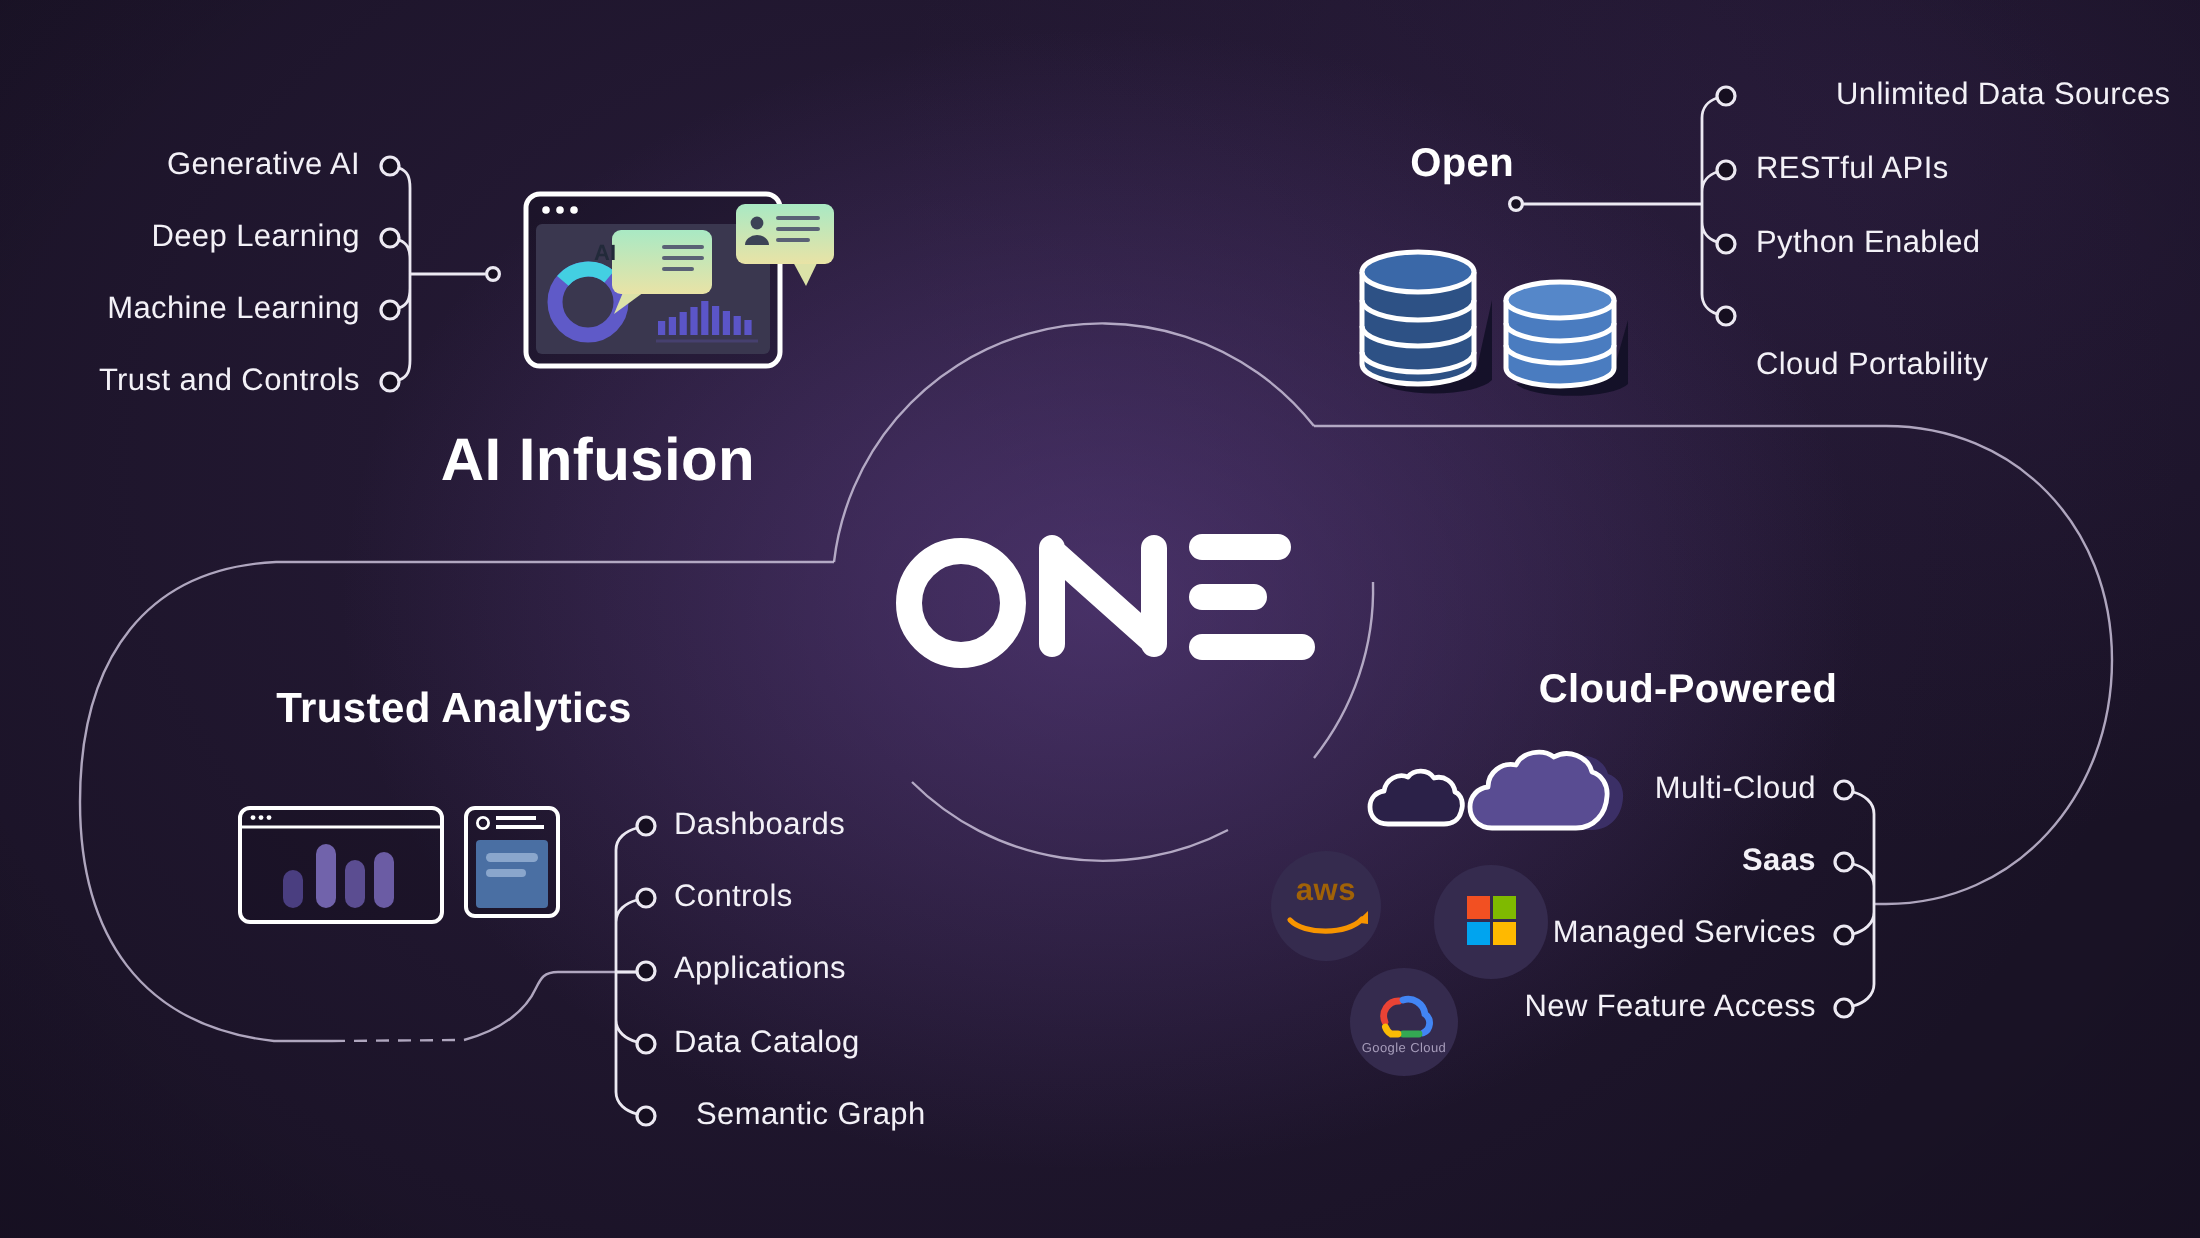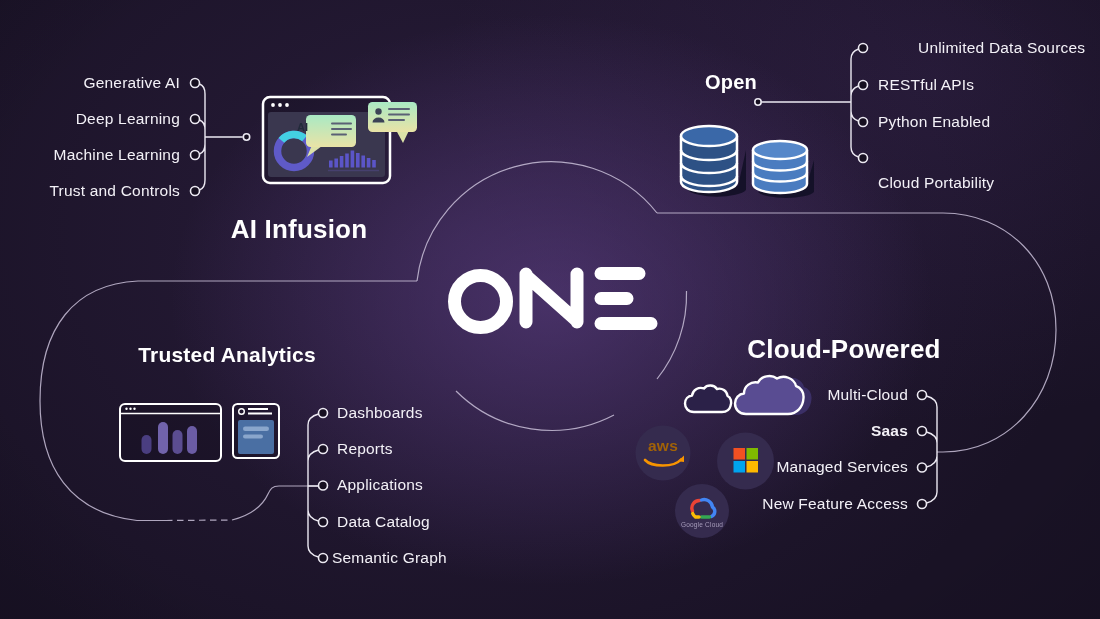--- a/index.html
+++ b/index.html
@@ -194,40 +194,40 @@
     <circle cx="702" cy="511" r="27" fill="#352b4e"></circle>
     <g fill="none" stroke-width="3.4" stroke-linecap="round">
       <path d="M 692.5,511 A 7.5 7.5 0 0 1 699.5,500.5" stroke="#ea4335"></path>
       <path d="M 701.5,500 A 8.5 8.5 0 0 1 712.5,507 A 5.5 5.5 0 0 1 711.5,516.5" stroke="#4285f4"></path>
       <path d="M 709.5,517 L 701.5,517" stroke="#34a853"></path>
       <path d="M 699,517 L 695.5,517 A 7 7 0 0 1 692.7,513.5" stroke="#fbbc05"></path>
     </g>
   </g>
 </svg>
 
-<div class="heading" style="left:199px;top:214px;width:200px;font-size:26px;">AI Infusion</div>
+<div class="heading" style="left:199px;top:214px;width:200px;font-size:30px;">AI Infusion</div>
 <div class="heading" style="left:677px;top:71px;width:80px;text-align:right;font-size:20px;">Open</div>
 <div class="heading" style="left:92px;top:343px;width:270px;font-size:21px;">Trusted Analytics</div>
-<div class="heading" style="left:714px;top:334px;width:260px;font-size:26px;">Cloud-Powered</div>
+<div class="heading" style="left:714px;top:334px;width:260px;font-size:20px;">Cloud-Powered</div>
 
 <div class="label r" style="right:920px;top:73px;">Generative AI</div>
 <div class="label r" style="right:920px;top:109px;">Deep Learning</div>
 <div class="label r" style="right:920px;top:145px;">Machine Learning</div>
 <div class="label r" style="right:920px;top:181px;">Trust and Controls</div>
 
 <div class="label" style="left:918px;top:38px;">Unlimited Data Sources</div>
 <div class="label" style="left:878px;top:75px;">RESTful APIs</div>
 <div class="label" style="left:878px;top:112px;text-align:right;">Python Enabled</div>
 <div class="label" style="left:878px;top:148px;margin-top:25px;">Cloud Portability</div>
 
 <div class="label" style="left:337px;top:403px;">Dashboards</div>
-<div class="label" style="left:337px;top:439px;">Reports</div>
+<div class="label" style="left:337px;top:439px;">Controls</div>
 <div class="label" style="left:337px;top:475px;">Applications</div>
 <div class="label" style="left:337px;top:512px;">Data Catalog</div>
-<div class="label" style="left:332px;top:548px;">Semantic Graph</div>
+<div class="label" style="left:348px;top:548px;">Semantic Graph</div>
 
 <div class="label r" style="right:192px;top:385px;margin-left:16px;">Multi-Cloud</div>
 <div class="label r" style="right:192px;top:421px;font-weight:bold;">Saas</div>
 <div class="label r" style="right:192px;top:457px;">Managed Services</div>
 <div class="label r" style="right:192px;top:494px;">New Feature Access</div>
 
 <div class="ai-chip-text">AI</div>
 <div class="aws-text">aws</div>
 <div class="gcloud-text">Google Cloud</div>
 

